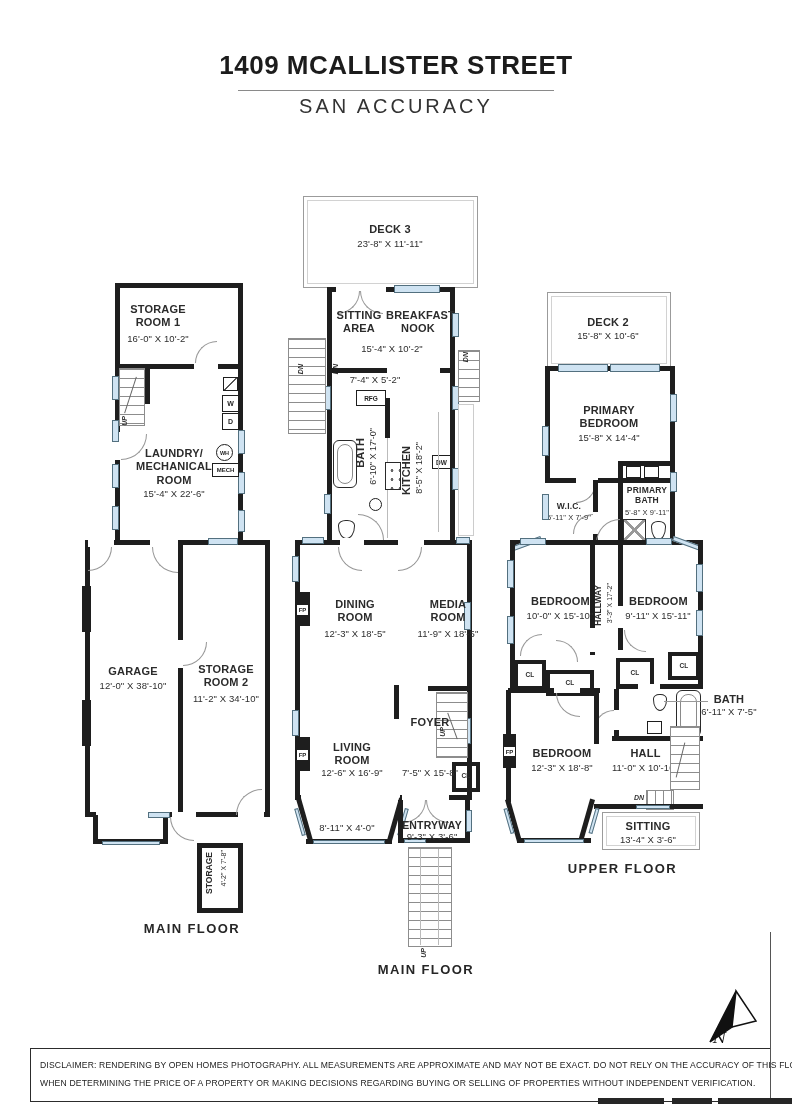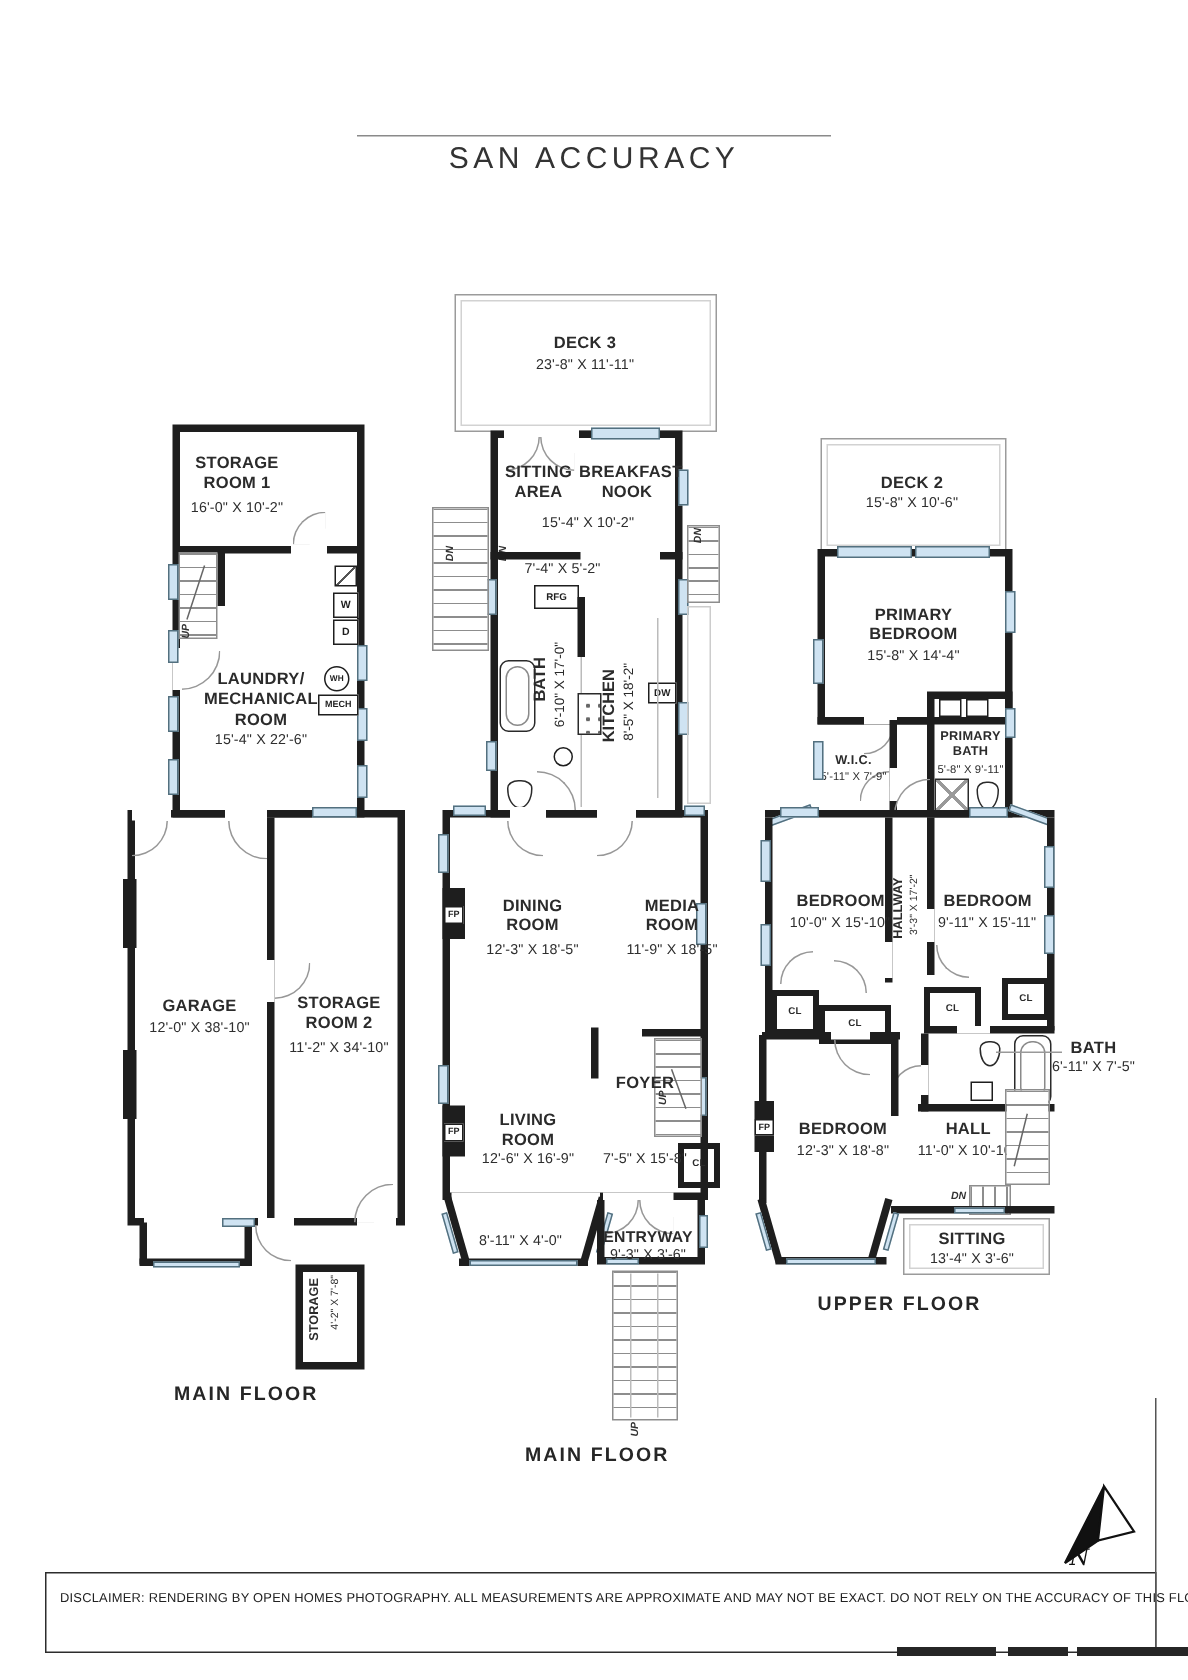--- a/index.html
+++ b/index.html
@@ -28,40 +28,41 @@
   .tub:before{content:"";position:absolute;inset:3px;border:1px solid #8a8a8a;border-radius:8px}
   .toilet{position:absolute;border:1px solid #2a2a2a;background:#fff;border-radius:45% 45% 50% 50%/28% 28% 68% 68%}
   .shower{position:absolute;border:1px solid #2a2a2a;background:
     linear-gradient(45deg,transparent 46%,#999 46% 54%,transparent 54%),
     linear-gradient(-45deg,transparent 46%,#999 46% 54%,transparent 54%),#fff}
   .stove{position:absolute;border:1px solid #2a2a2a;background-image:radial-gradient(circle,#666 1.3px,transparent 1.6px);background-size:8px 9px;background-position:2px 3px;background-color:#fff}
   .panel{position:absolute;border:1px solid #1e1e1e;background:linear-gradient(135deg,transparent 46%,#555 46% 54%,transparent 54%),#fff}
   .lbl{position:absolute;text-align:center;color:#2b2b2b;font-weight:700;font-size:11px;line-height:1.22;white-space:pre-line;letter-spacing:.2px}
   .dims{position:absolute;text-align:center;color:#2e2e2e;font-weight:400;font-size:9.5px;white-space:nowrap;letter-spacing:.1px}
   .sm{font-size:8.5px}.xs{font-size:7.5px}
-  .flabel{position:absolute;text-align:left;font-weight:700;font-size:13px;letter-spacing:1.4px;color:#262626}
+  .flabel{position:absolute;text-align:right;font-weight:700;font-size:13px;letter-spacing:1.4px;color:#262626}
   .vtext{position:absolute;writing-mode:vertical-rl;transform:rotate(180deg);white-space:nowrap;color:#2b2b2b;line-height:1}
   .vname{font-weight:700;font-size:11px}
   .vdims{font-weight:400;font-size:9px}
   .updn{font-style:italic;font-size:7px;font-weight:600;color:#333}
   .thin{position:absolute;background:#bbb}
   .leader{position:absolute;background:#999}
   .arrow{position:absolute;background:#666;width:1px}
   .title{position:absolute;left:0;top:50px;width:792px;text-align:center;font-size:26px;font-weight:700;letter-spacing:.5px;color:#1c1c1c}
   .subtitle{position:absolute;left:0;top:95px;width:792px;text-align:center;font-size:20px;font-weight:400;letter-spac
 ing:3px;letter-spacing:3px;color:#333}
   .rule{position:absolute;background:#8a8a8a}
   .disc{position:absolute;font-size:8.6px;color:#222;letter-spacing:.15px;white-space:nowrap}
   .wm{position:absolute;background:#262626}
 </style>
 </head>
 <body>
 
 <div id="stage">
 
+  <div class="title">1409 MCALLISTER STREET</div>
   <div class="rule" style="left:238px;top:90px;width:316px;height:1px"></div>
   <div class="subtitle">SAN ACCURACY</div>
 
   <div class="wallbox" style="left:115px;top:283px;width:128px;height:262px"></div>
   <div class="wallbox" style="left:85px;top:540px;width:185px;height:277px"></div>
   <div class="hw" style="left:118px;top:364px;width:122px"></div>
   <div class="gap" style="left:194px;top:362px;width:24px;height:9px"></div>
   <div class="arc tl" style="left:195px;top:341px;width:22px;height:22px"></div>
   <div class="vw" style="left:145px;top:364px;height:40px"></div>
   <div class="stv" style="left:119px;top:368px;width:26px;height:58px"></div>
@@ -319,18 +320,19 @@
   <div class="flabel" style="left:545px;top:861px;width:132px">UPPER FLOOR</div>
 
   <svg style="position:absolute;left:700px;top:985px" width="75" height="70" viewBox="0 0 75 70">
     <polygon points="36,6 10,57 32,42" fill="#111" stroke="#111" stroke-width="1.5"></polygon>
     <polygon points="36,6 32,42 56,36" fill="#fff" stroke="#111" stroke-width="1.5"></polygon>
     <text x="13" y="58" font-family="DejaVu Serif, serif" font-style="italic" font-size="15" fill="#111">N</text>
   </svg>
 
   <div class="abs" style="left:30px;top:1048px;width:741px;height:54px;border:1.5px solid #2c2c2c"></div>
   <div class="disc" style="left:40px;top:1060px;width:720px">DISCLAIMER: RENDERING BY OPEN HOMES PHOTOGRAPHY. ALL MEASUREMENTS ARE APPROXIMATE AND MAY NOT BE EXACT. DO NOT RELY ON THE ACCURACY OF THIS FLOOR PLAN</div>
+  <div class="disc" style="left:40px;top:1078px;width:720px">WHEN DETERMINING THE PRICE OF A PROPERTY OR MAKING DECISIONS REGARDING BUYING OR SELLING OF PROPERTIES WITHOUT INDEPENDENT VERIFICATION.</div>
   <div class="abs" style="left:770px;top:932px;width:1px;height:170px;background:#555"></div>
   <div class="wm" style="left:598px;top:1098px;width:66px;height:6px"></div>
   <div class="wm" style="left:672px;top:1098px;width:40px;height:6px"></div>
   <div class="wm" style="left:718px;top:1098px;width:74px;height:6px"></div>
 
 </div>
 
 </body></html>

